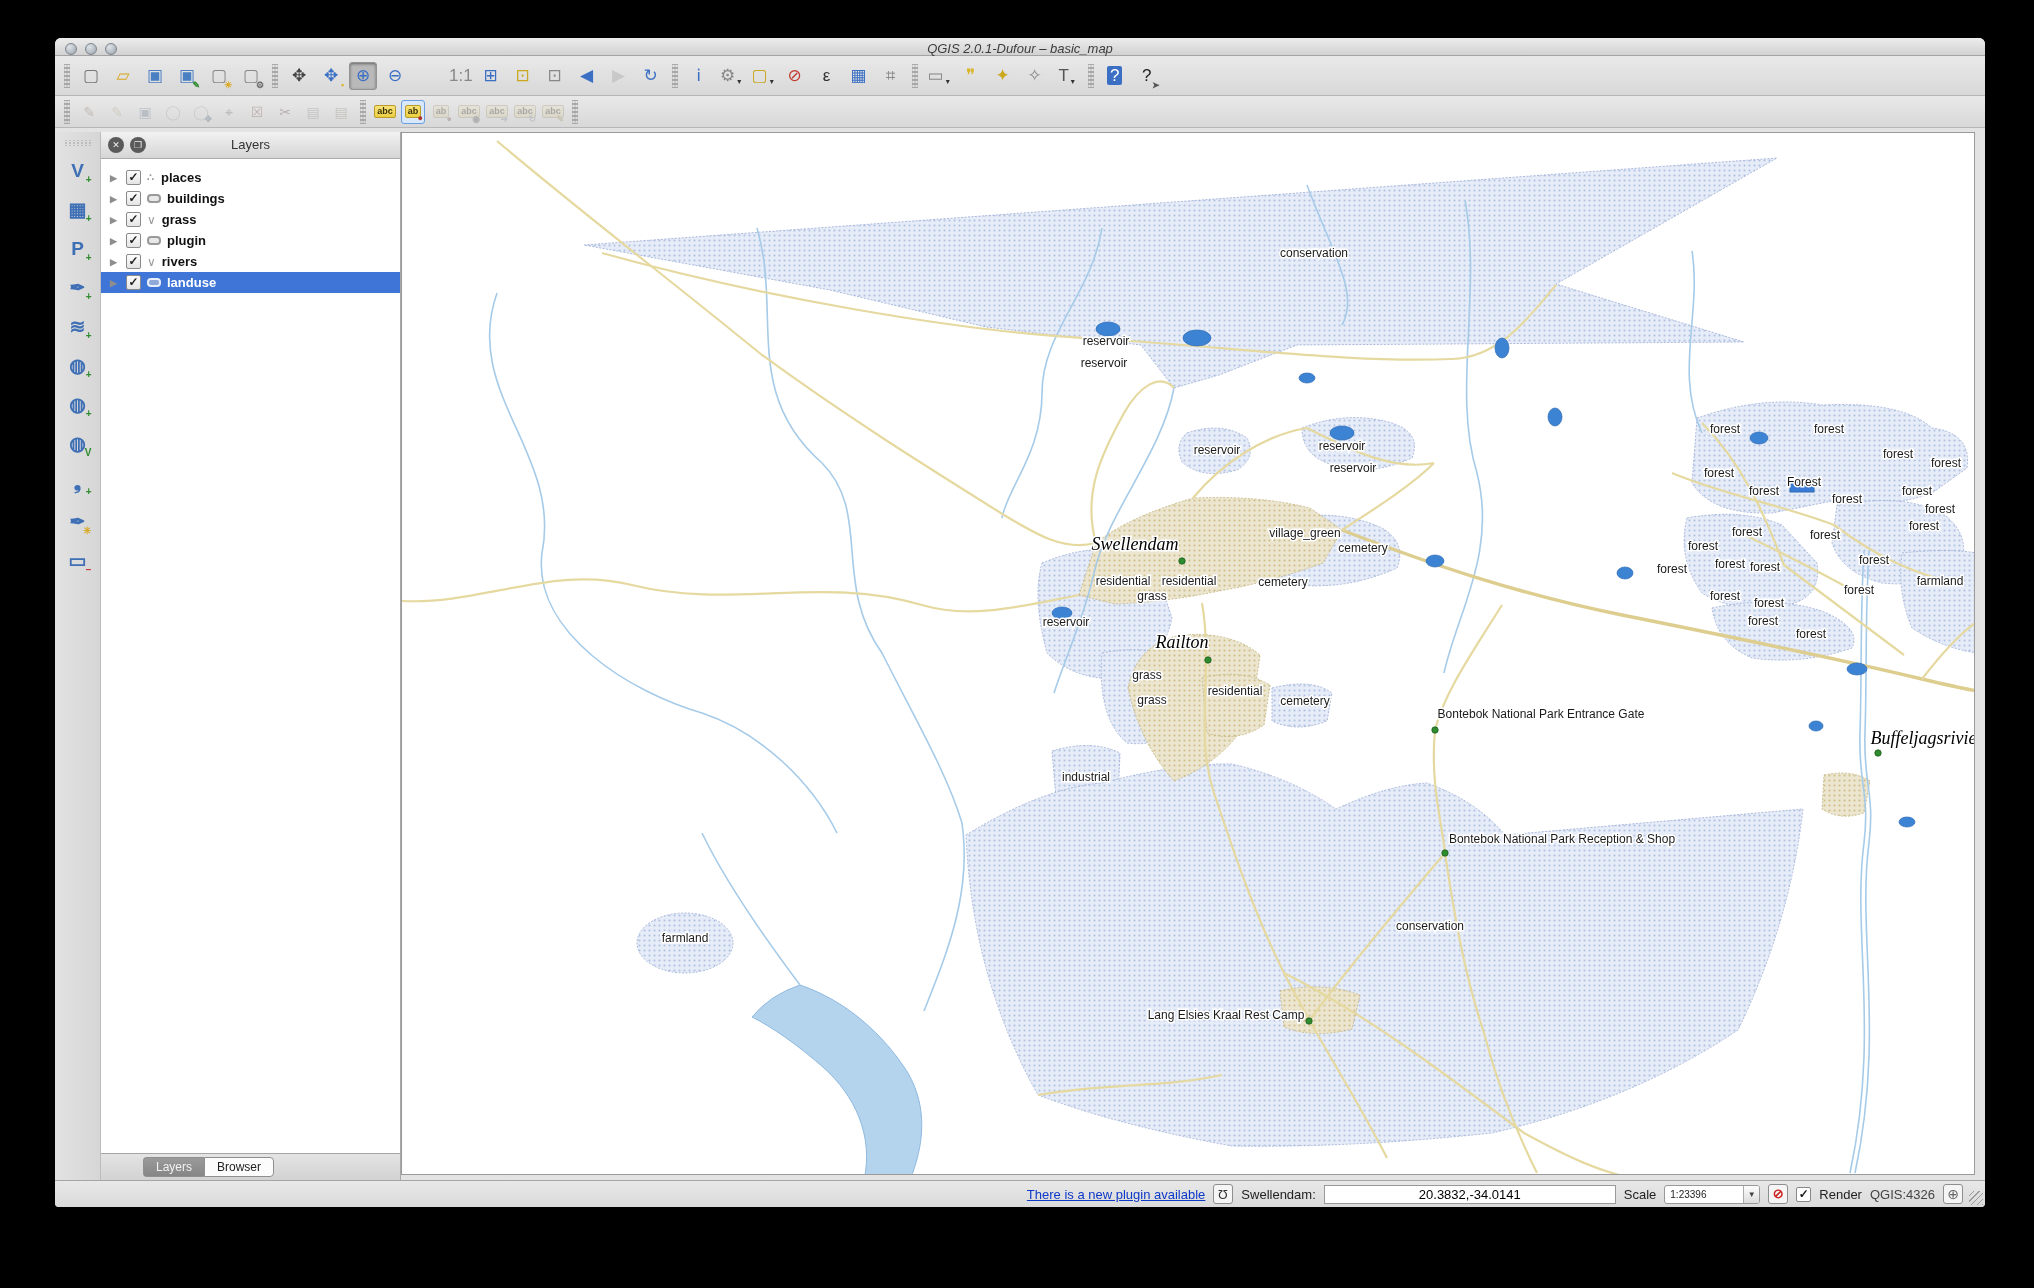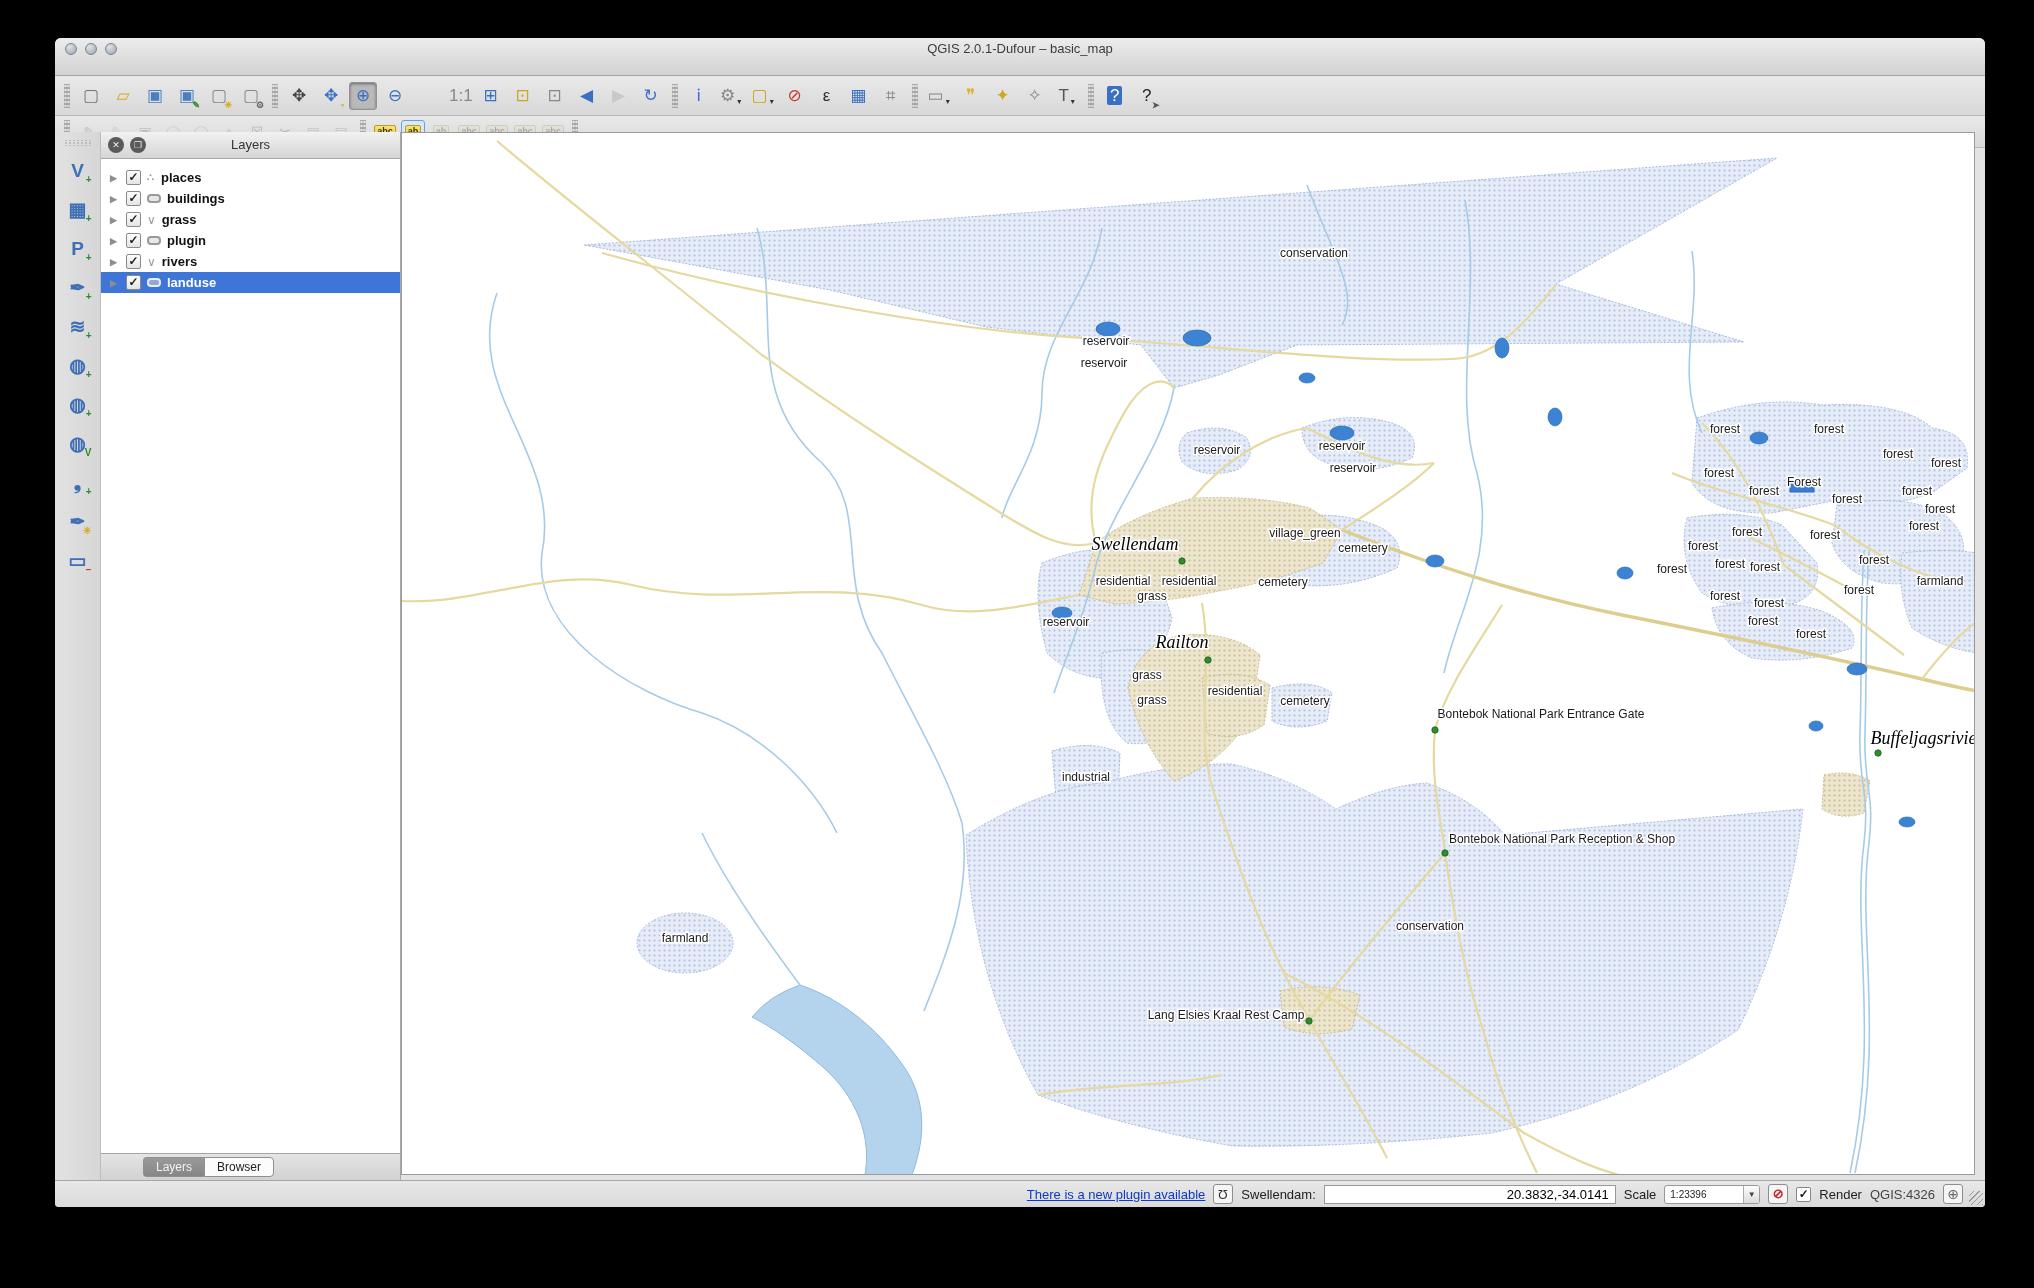--- a/index.html
+++ b/index.html
@@ -4,23 +4,23 @@
 <style>
   * { margin:0; padding:0; box-sizing:border-box; }
   html,body { width:2034px; height:1288px; background:#000; overflow:hidden;
               font-family:"Liberation Sans", sans-serif; }
 
   .window { position:absolute; left:55px; top:38px; width:1930px; height:1169px;
             background:#e3e3e3; border-radius:6px 6px 4px 4px;
             box-shadow:0 10px 30px rgba(0,0,0,.65); overflow:hidden; }
 
   
-  .titlebar { position:relative; height:38px;
+  .titlebar { position:relative; height:18px;
               background:linear-gradient(#ececec,#d2d2d2);
-              border-bottom:1px solid #a3a3a3; }
+              border-bottom:1px solid #a3a3a3;font-style:italic; }
   .titlebar .title { position:absolute; left:0; right:0; top:3px; text-align:center;
                      font-size:13px; color:#3c3c3c; }
   .lights { position:absolute; left:10px; top:5px; display:flex; gap:8px; }
   .light { width:12px; height:12px; border-radius:50%;
            background:radial-gradient(circle at 35% 30%, #dfe3e8, #9aa3ad);
            border:1px solid #7d858e; }
 
   
   .tbrow { display:flex; align-items:center; gap:4px; padding:0 6px;
            background:linear-gradient(#e9e9e9,#d8d8d8); border-bottom:1px solid #b7b7b7; }
@@ -103,21 +103,21 @@
   
   .statusbar { position:absolute; left:0; right:0; bottom:0; height:27px;
                background:linear-gradient(#e8e8e8,#dadada); border-top:1px solid #a5a5a5;
                display:flex; align-items:center; gap:8px; padding:0 22px 0 10px; font-size:13px; color:#222; }
   .spacer { flex:1; }
   .slink { color:#0d39c9; text-decoration:underline; }
   .sicon { width:20px; height:20px; border:1px solid #8e8e8e; border-radius:3px; background:#f5f5f5;
            text-align:center; line-height:18px; font-size:13px; color:#333; }
   .plugicon { display:inline-block; transform:rotate(180deg); }
   .coordbox { width:292px; height:19px; border:1px solid #999; background:#fff; font-size:13px;
-              text-align:right; padding:0 6px; font-family:"Liberation Sans",sans-serif; }
+              text-align:center; padding:0 6px; font-family:"Liberation Sans",sans-serif; }
   .scalecombo { display:flex; align-items:center; width:96px; height:19px; border:1px solid #999;
                 border-radius:3px; background:#fff; overflow:hidden; }
   .scalecombo .val { flex:1; padding-left:5px; font-size:10px; }
   .scalecombo .arr { width:16px; height:100%; background:linear-gradient(#fdfdfd,#dcdcdc);
                      border-left:1px solid #aaa; font-size:8px; text-align:center; line-height:18px; color:#444; }
   .stopicon { color:#c22; font-weight:bold; }
   .rchk { width:15px; height:15px; border:1px solid #888; border-radius:2px; background:#fff;
           font-size:12px; line-height:13px; text-align:center; font-weight:bold; color:#1a1a1a; }
   .crs { color:#444; }
   .globebtn { border-radius:3px; color:#666; font-size:14px; }

